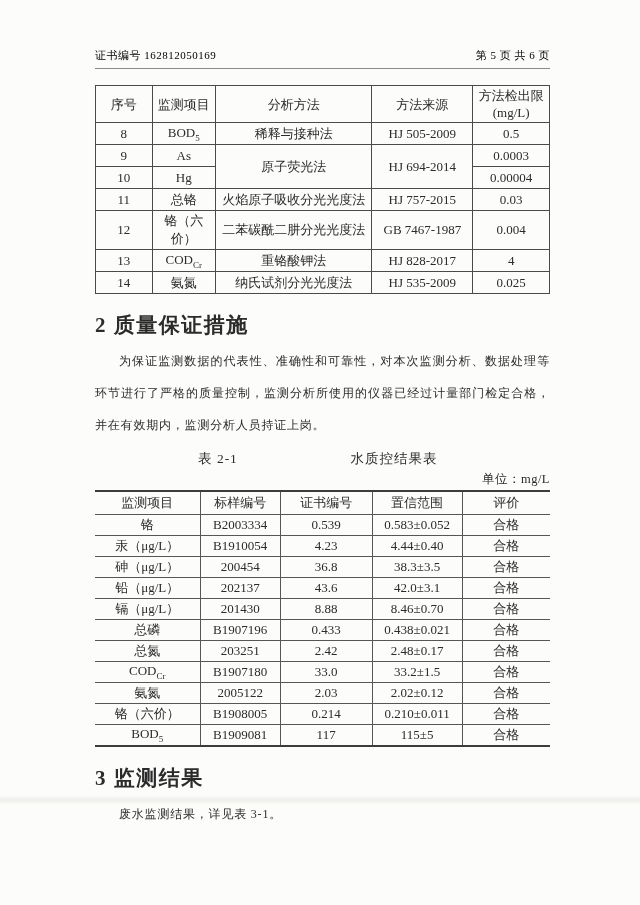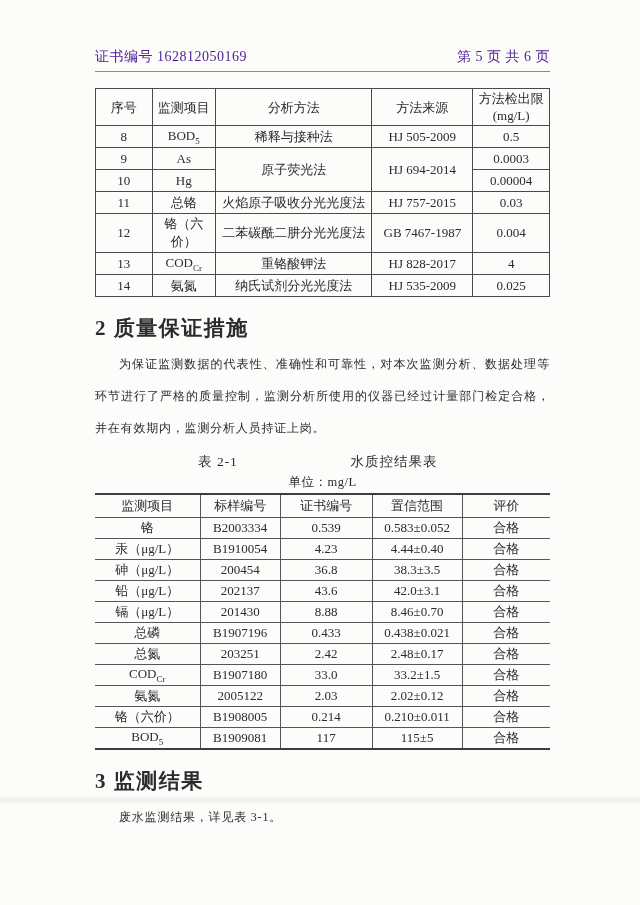--- a/index.html
+++ b/index.html
@@ -7,36 +7,36 @@
   .page {
     position:relative;
     width:640px; height:905px;
     background:#fcfcfb;
     font-family:"Liberation Serif","DejaVu Serif",serif;
     color:#2b2b2b;
     padding:48px 90px 0 95px;
     overflow:hidden;
   }
   
-  .doc-header { display:flex; justify-content:space-between; font-size:14px; color:#4c1d95; letter-spacing:.5px; }
+  .doc-header { display:flex; justify-content:space-between; font-size:11px; color:#000000; letter-spacing:.5px; }
   .header-rule { border:0; border-top:1px solid #8a8a86; margin:5px 0 16px; }
   
   .grid-table { width:100%; border-collapse:collapse; table-layout:fixed; font-size:13px; text-align:center; border:1.5px solid #3d3d3d; }
   .grid-table th, .grid-table td { border:1px solid #4a4a4a; padding:1px 2px; }
   .grid-table th { font-weight:normal; white-space:pre-line; height:36px; line-height:17px; }
   .grid-table td { height:22px; }
   sub { font-size:9px; }
   
   .section-heading { font-size:21px; font-weight:bold; letter-spacing:1.5px; margin:17px 0 0; }
   .body-para { font-size:12px; line-height:32px; text-align:justify; text-indent:2em; letter-spacing:.8px; margin-top:6px; }
   
   .table-caption { display:flex; align-items:flex-start; font-size:13.5px; margin-top:9px; letter-spacing:1px; }
   .cap-no { margin-left:103px; }
   .cap-title { margin:0 auto; }
-  .unit-line { text-align:center; font-size:12.5px; margin:3px 0 2px; letter-spacing:.5px; }
+  .unit-line { text-align:right; font-size:12.5px; margin:3px 0 2px; letter-spacing:.5px; }
   
   .open-table { width:100%; border-collapse:collapse; table-layout:fixed; font-size:13px; text-align:center; border-top:2px solid #3d3d3d; border-bottom:2px solid #3d3d3d; }
   .open-table th, .open-table td { border-bottom:1px solid #565656; padding:1px 2px; font-weight:normal; }
   .open-table th { height:23px; }
   .open-table td { height:20px; }
   .open-table th:not(:last-child), .open-table td:not(:last-child) { border-right:1px solid #565656; }
   
   .scan-streak { position:absolute; left:0; top:795px; width:100%; height:10px;
     background:linear-gradient(180deg, rgba(225,225,218,0) 0%, rgba(222,222,214,.45) 50%, rgba(225,225,218,0) 100%); }
 </style>

